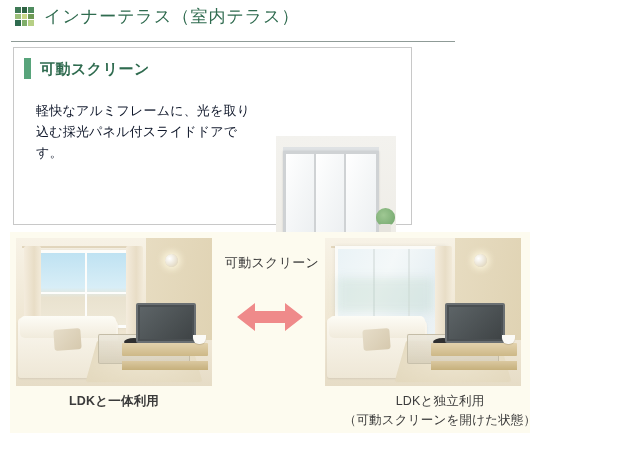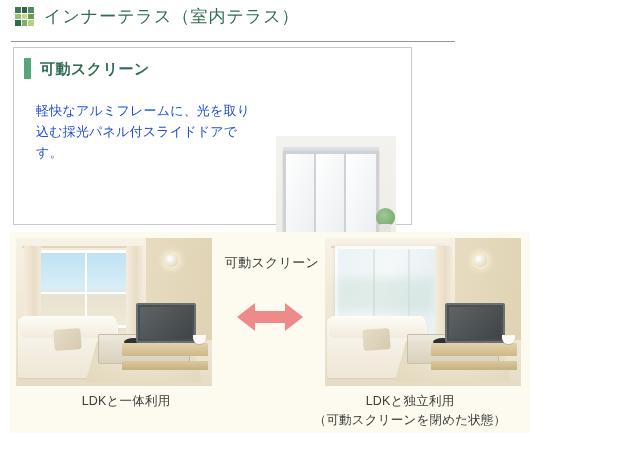--- a/index.html
+++ b/index.html
@@ -39,21 +39,21 @@
   }
   .card-bar{
     width:7px;height:21px;background:#58a47b;margin-right:9px;display:block;
   }
   .card-title{
     font-size:15px;font-weight:bold;color:#2f6b4f;letter-spacing:.5px;
     line-height:21px;white-space:nowrap;
   }
   .card-body{
     position:absolute;left:22px;top:52px;width:215px;
-    font-size:13px;line-height:21px;color:#1d4ed8;letter-spacing:.2px;
+    font-size:13px;line-height:21px;color:#0f172a;letter-spacing:.2px;
   }
   
   .door-photo{
     position:absolute;left:262px;top:88px;width:120px;height:115px;
     background:#efeeea;overflow:hidden;
   }
   .door-wall{position:absolute;inset:0;background:linear-gradient(180deg,#f3f2ee 0%,#eeece6 100%);}
   .door-floor{position:absolute;left:0;bottom:0;width:100%;height:13px;background:linear-gradient(180deg,#d9bc93,#c8a87c);}
   .door-frame{
     position:absolute;left:7px;top:15px;width:96px;height:88px;
@@ -118,22 +118,22 @@
     font-size:13px;color:#3b3b3b;line-height:21px;letter-spacing:.3px;white-space:nowrap;
   }
   .arrow{
     position:absolute;left:237px;top:300px;width:66px;height:34px;
   }
   
   .caption{
     position:absolute;top:160px;width:208px;text-align:center;
     font-size:12.5px;color:#3b3b3b;line-height:19px;letter-spacing:.2px;
   }
-  .caption.left{left:12px;}
-  .caption.right{left:296px;}
+  .caption.left{left:0px;font-weight:bold;}
+  .caption.right{left:326px;}
 </style>
 </head>
 <body>
 
 <div class="header">
   <div class="hdr-icon">
     <i style="background:#3f7a56"></i>
       <i style="background:#2e6344"></i>
       <i style="background:#4f8c5f"></i>
     <i style="background:#9cbf7a"></i>
@@ -226,21 +226,21 @@
 
   <div class="center">
     <div class="center-line">可動スクリーン</div>
   </div>
 
   <div class="caption left">
     <div>LDKと一体利用</div>
   </div>
   <div class="caption right">
     <div>LDKと独立利用</div>
-    <div>（可動スクリーンを閉めた状態）</div>
+    <div>（可動スクリーンを開けた状態）</div>
   </div>
 
 </div>
 
 <div class="arrow">
   <svg width="66" height="34" viewBox="0 0 66 34" xmlns="http://www.w3.org/2000/svg">
     <polygon points="0,17 18,3 18,11 48,11 48,3 66,17 48,31 48,23 18,23 18,31" fill="#ef8a8a"></polygon>
   </svg>
 </div>
 

